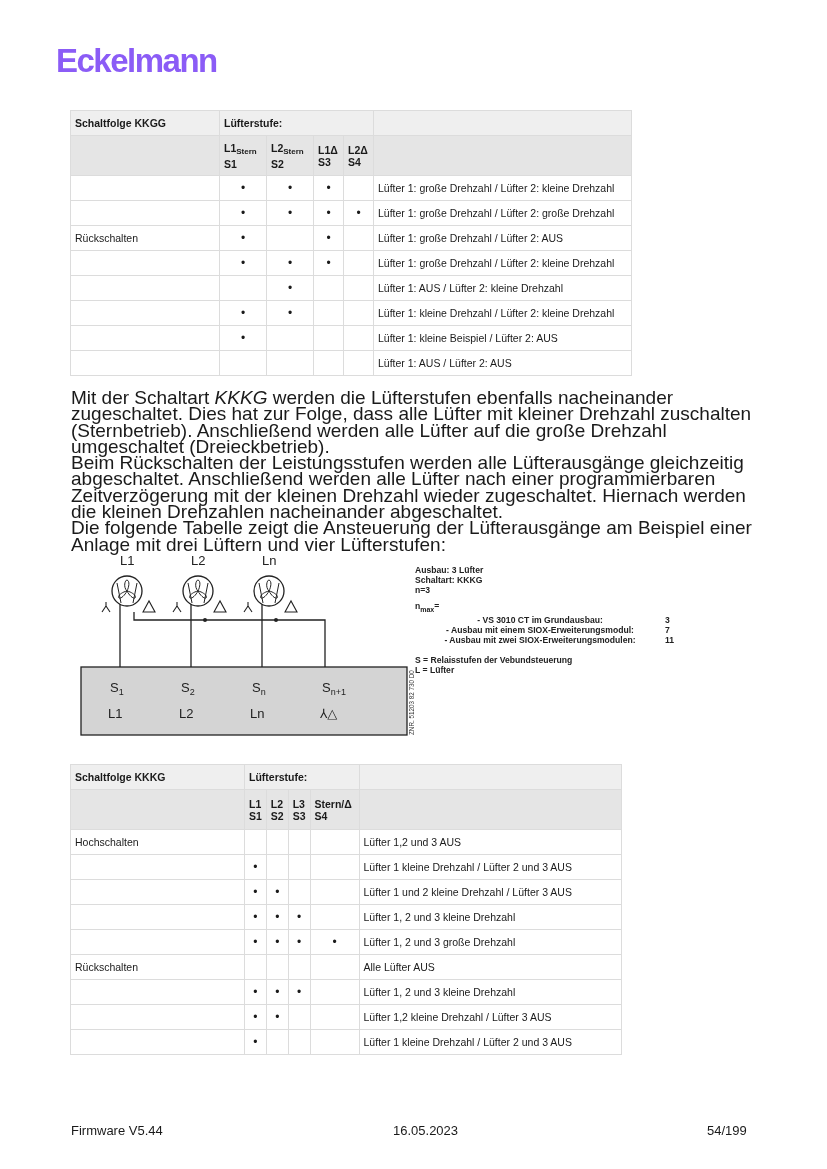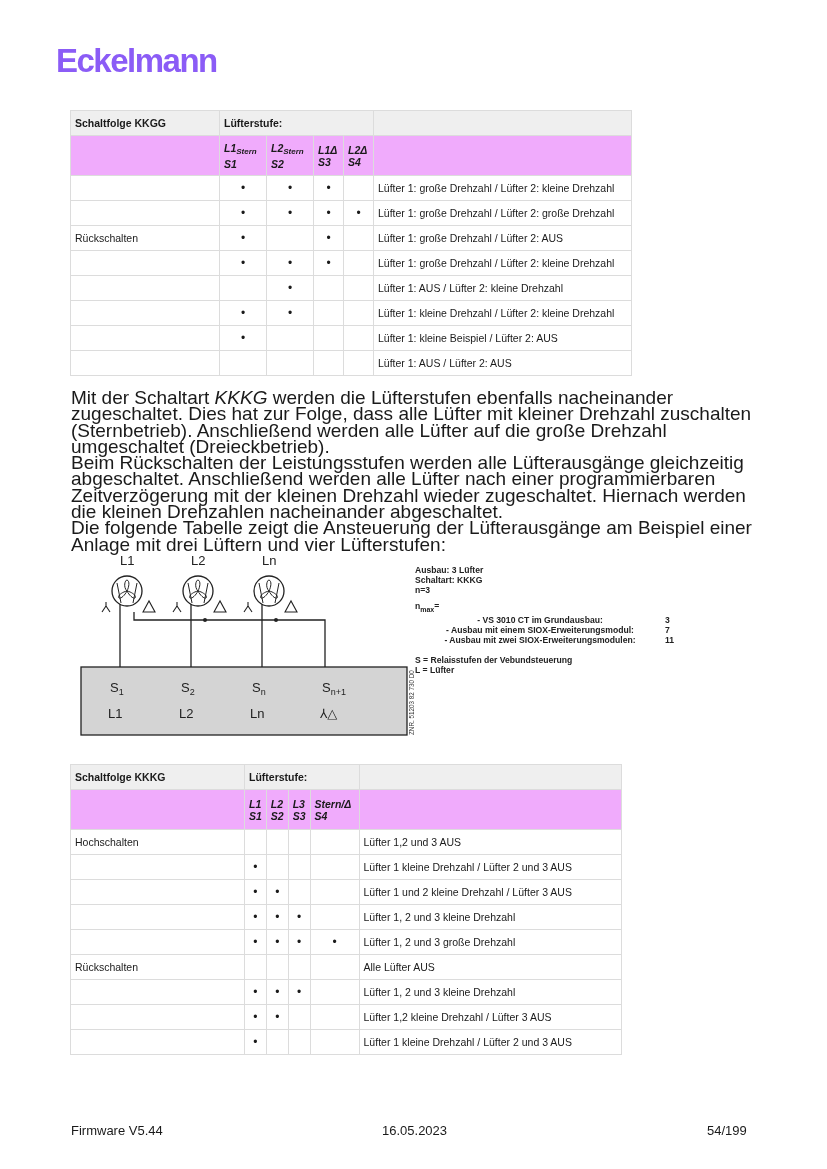--- a/index.html
+++ b/index.html
@@ -3,21 +3,21 @@
 <meta charset="utf-8">
 <style>
   html, body { margin: 0; padding: 0; background: #ffffff; }
   body { width: 827px; height: 1169px; position: relative; overflow: hidden;
          font-family: "Liberation Sans", sans-serif; color: #1a1a1a; }
   .logo { position: absolute; left: 56px; top: 42px; font-family: "Liberation Sans", sans-serif;
           font-weight: bold; font-size: 33px; color: #8b5cf6; letter-spacing: -1.5px; }
   table.doc { position: absolute; border-collapse: collapse; font-size: 10.5px; border-radius: 30px; }
   table.doc td { border: 1px solid #dcdcdc; padding: 0 4px; vertical-align: middle; }
   table.doc tr.h1 td { background: #efefef; font-weight: bold; height: 24px; }
-  table.doc tr.h2 td { background: #f0abfc; font-weight: bold; height: 39px; line-height: 12px; font-style: italic; }
+  table.doc tr.h2 td { background: #e5e5e5; font-weight: bold; height: 39px; line-height: 12px; }
   table.doc tr.r td { height: 24px; }
   td.dot { text-align: center; font-size: 12px; }
   sub.s { font-size: 8px; vertical-align: -2px; }
   #t1 { left: 70px; top: 110px; width: 562px; }
   #t2 { left: 70px; top: 764px; width: 552px; }
   .para { position: absolute; left: 71px; top: 390px; width: 690px; font-size: 19px; line-height: 16.3px; }
   .para p { margin: 0; }
   .diagram { position: absolute; left: 70px; top: 548px; }
   .legend { position: absolute; left: 415px; top: 565px; font-size: 8.6px; line-height: 10.2px; color: #222; font-weight: bold; }
   .legend .row { display: flex; }
@@ -298,14 +298,14 @@
         <td class="dot">•</td>
         <td class="dot"></td>
         <td class="dot"></td>
         <td class="dot"></td>
         <td>Lüfter 1 kleine Drehzahl / Lüfter 2 und 3 AUS</td>
       </tr>
     </tbody>
   </table>
 
 <div class="footer" style="left:71px">Firmware V5.44</div>
-<div class="footer" style="left:382px">16.05.2023</div>
+<div class="footer" style="left:393px">16.05.2023</div>
 <div class="footer" style="left:707px">54/199</div>
 
 </body></html>

